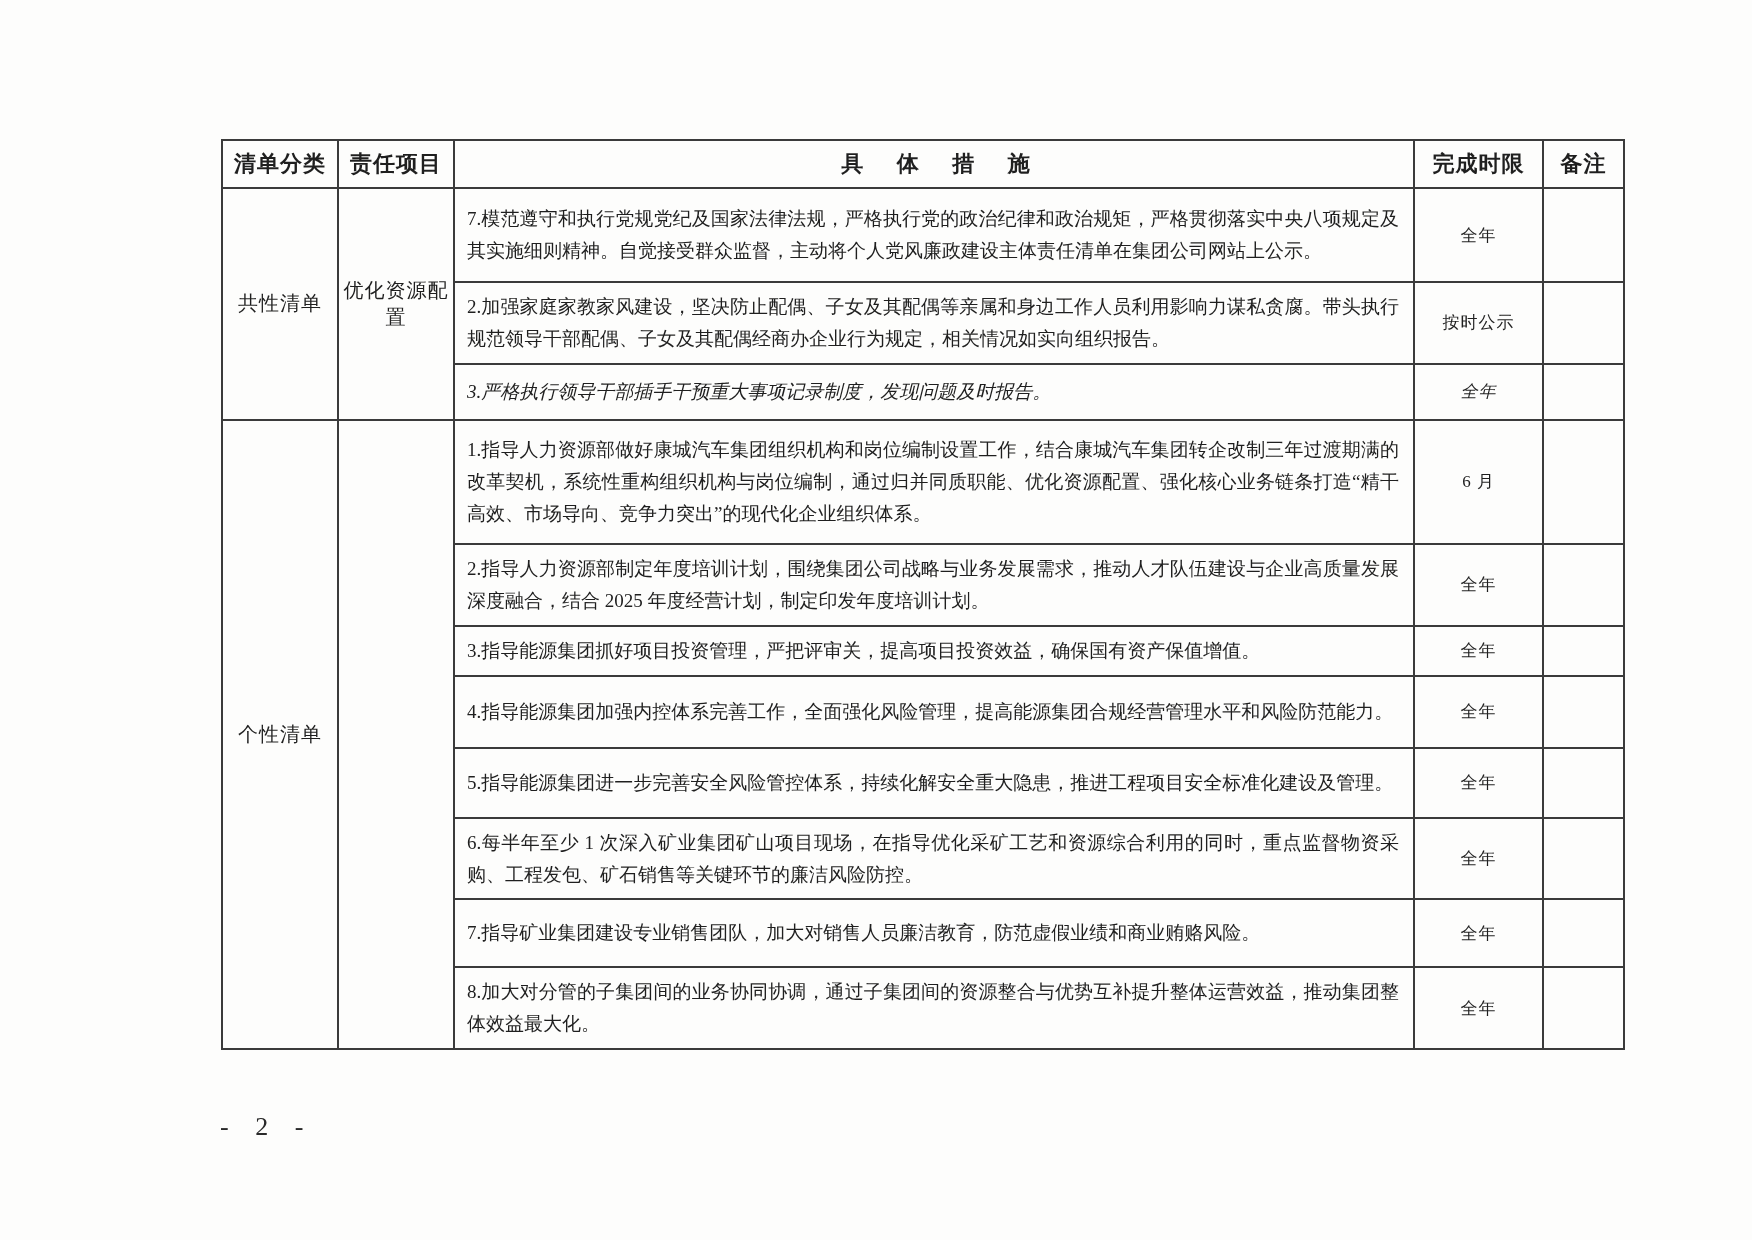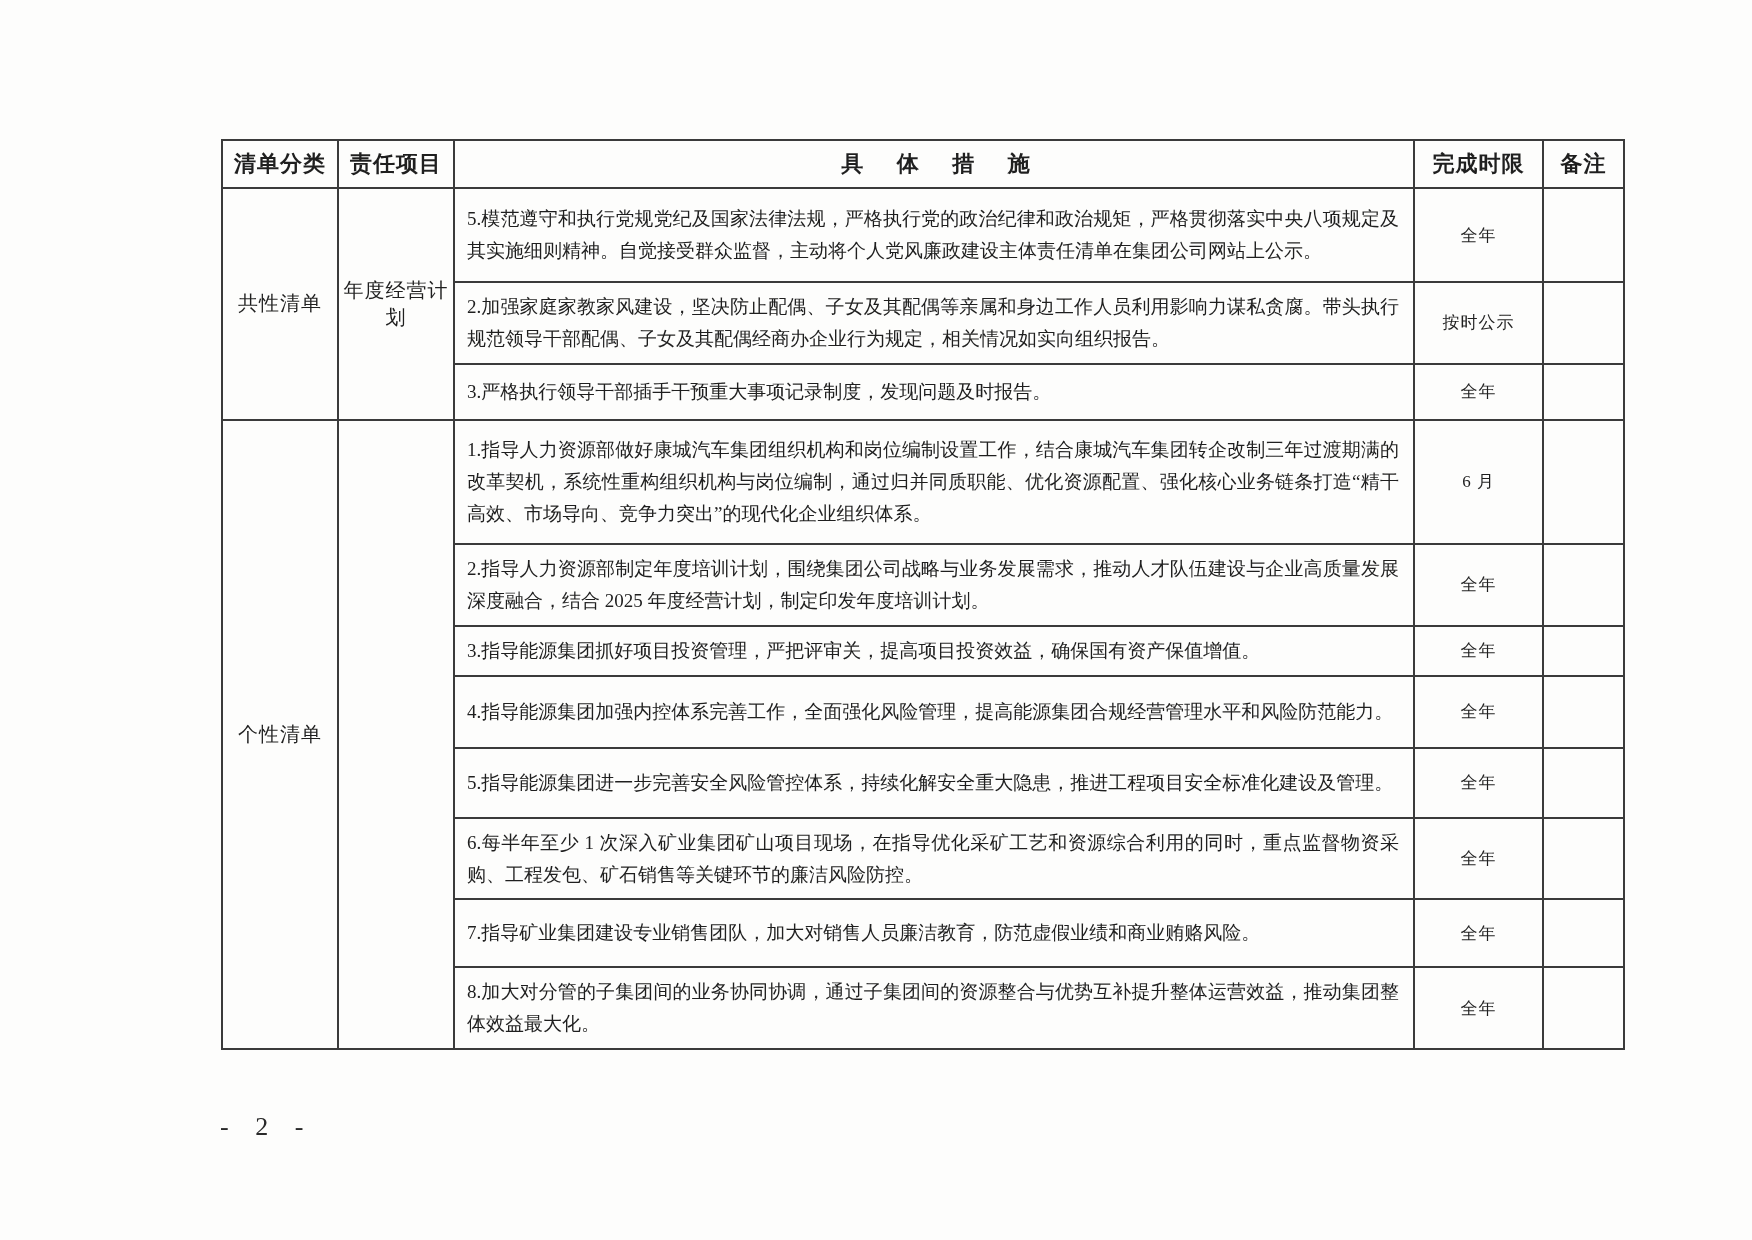--- a/index.html
+++ b/index.html
@@ -50,21 +50,21 @@
     text-align: center;
     font-size: 17px;
     letter-spacing: 1px;
     padding: 2px;
   }
   td.c-remark { padding: 2px; }
   
   tr.hdr    { height: 48px; }
   tr.r-a1   { height: 94px; }
   tr.r-a2   { height: 70px; }
-  tr.r-a3   { height: 56px; }
+  tr.r-a3   { height: 56px; font-style: italic; }
   tr.r-b1   { height: 124px; }
   tr.r-b2   { height: 74px; margin-top: 15px; }
   tr.r-b3   { height: 50px; }
   tr.r-b4   { height: 72px; }
   tr.r-b5   { height: 70px; }
   tr.r-b6   { height: 78px; }
   tr.r-b7   { height: 68px; border-radius: 30px; }
   tr.r-b8   { height: 74px; }
   .page-number {
     position: absolute;
@@ -94,22 +94,22 @@
         <th>责任项目</th>
         <th class="h-measures">具 体 措 施</th>
         <th>完成时限</th>
         <th>备注</th>
       </tr>
     </thead>
     <tbody>
 
       <tr class="r-a1">
         <td class="c-cat" rowspan="3">共性清单</td>
-        <td class="c-proj" rowspan="3">年度经营计划</td>
-        <td class="c-measure">5.模范遵守和执行党规党纪及国家法律法规，严格执行党的政治纪律和政治规矩，严格贯彻落实中央八项规定及其实施细则精神。自觉接受群众监督，主动将个人党风廉政建设主体责任清单在集团公司网站上公示。</td>
+        <td class="c-proj" rowspan="3">优化资源配置</td>
+        <td class="c-measure">7.模范遵守和执行党规党纪及国家法律法规，严格执行党的政治纪律和政治规矩，严格贯彻落实中央八项规定及其实施细则精神。自觉接受群众监督，主动将个人党风廉政建设主体责任清单在集团公司网站上公示。</td>
         <td class="c-deadline">全年</td>
         <td class="c-remark"></td>
       </tr>
       <tr class="r-a2">
         <td class="c-measure">2.加强家庭家教家风建设，坚决防止配偶、子女及其配偶等亲属和身边工作人员利用影响力谋私贪腐。带头执行规范领导干部配偶、子女及其配偶经商办企业行为规定，相关情况如实向组织报告。</td>
         <td class="c-deadline">按时公示</td>
         <td class="c-remark"></td>
       </tr>
       <tr class="r-a3">
         <td class="c-measure">3.严格执行领导干部插手干预重大事项记录制度，发现问题及时报告。</td>

